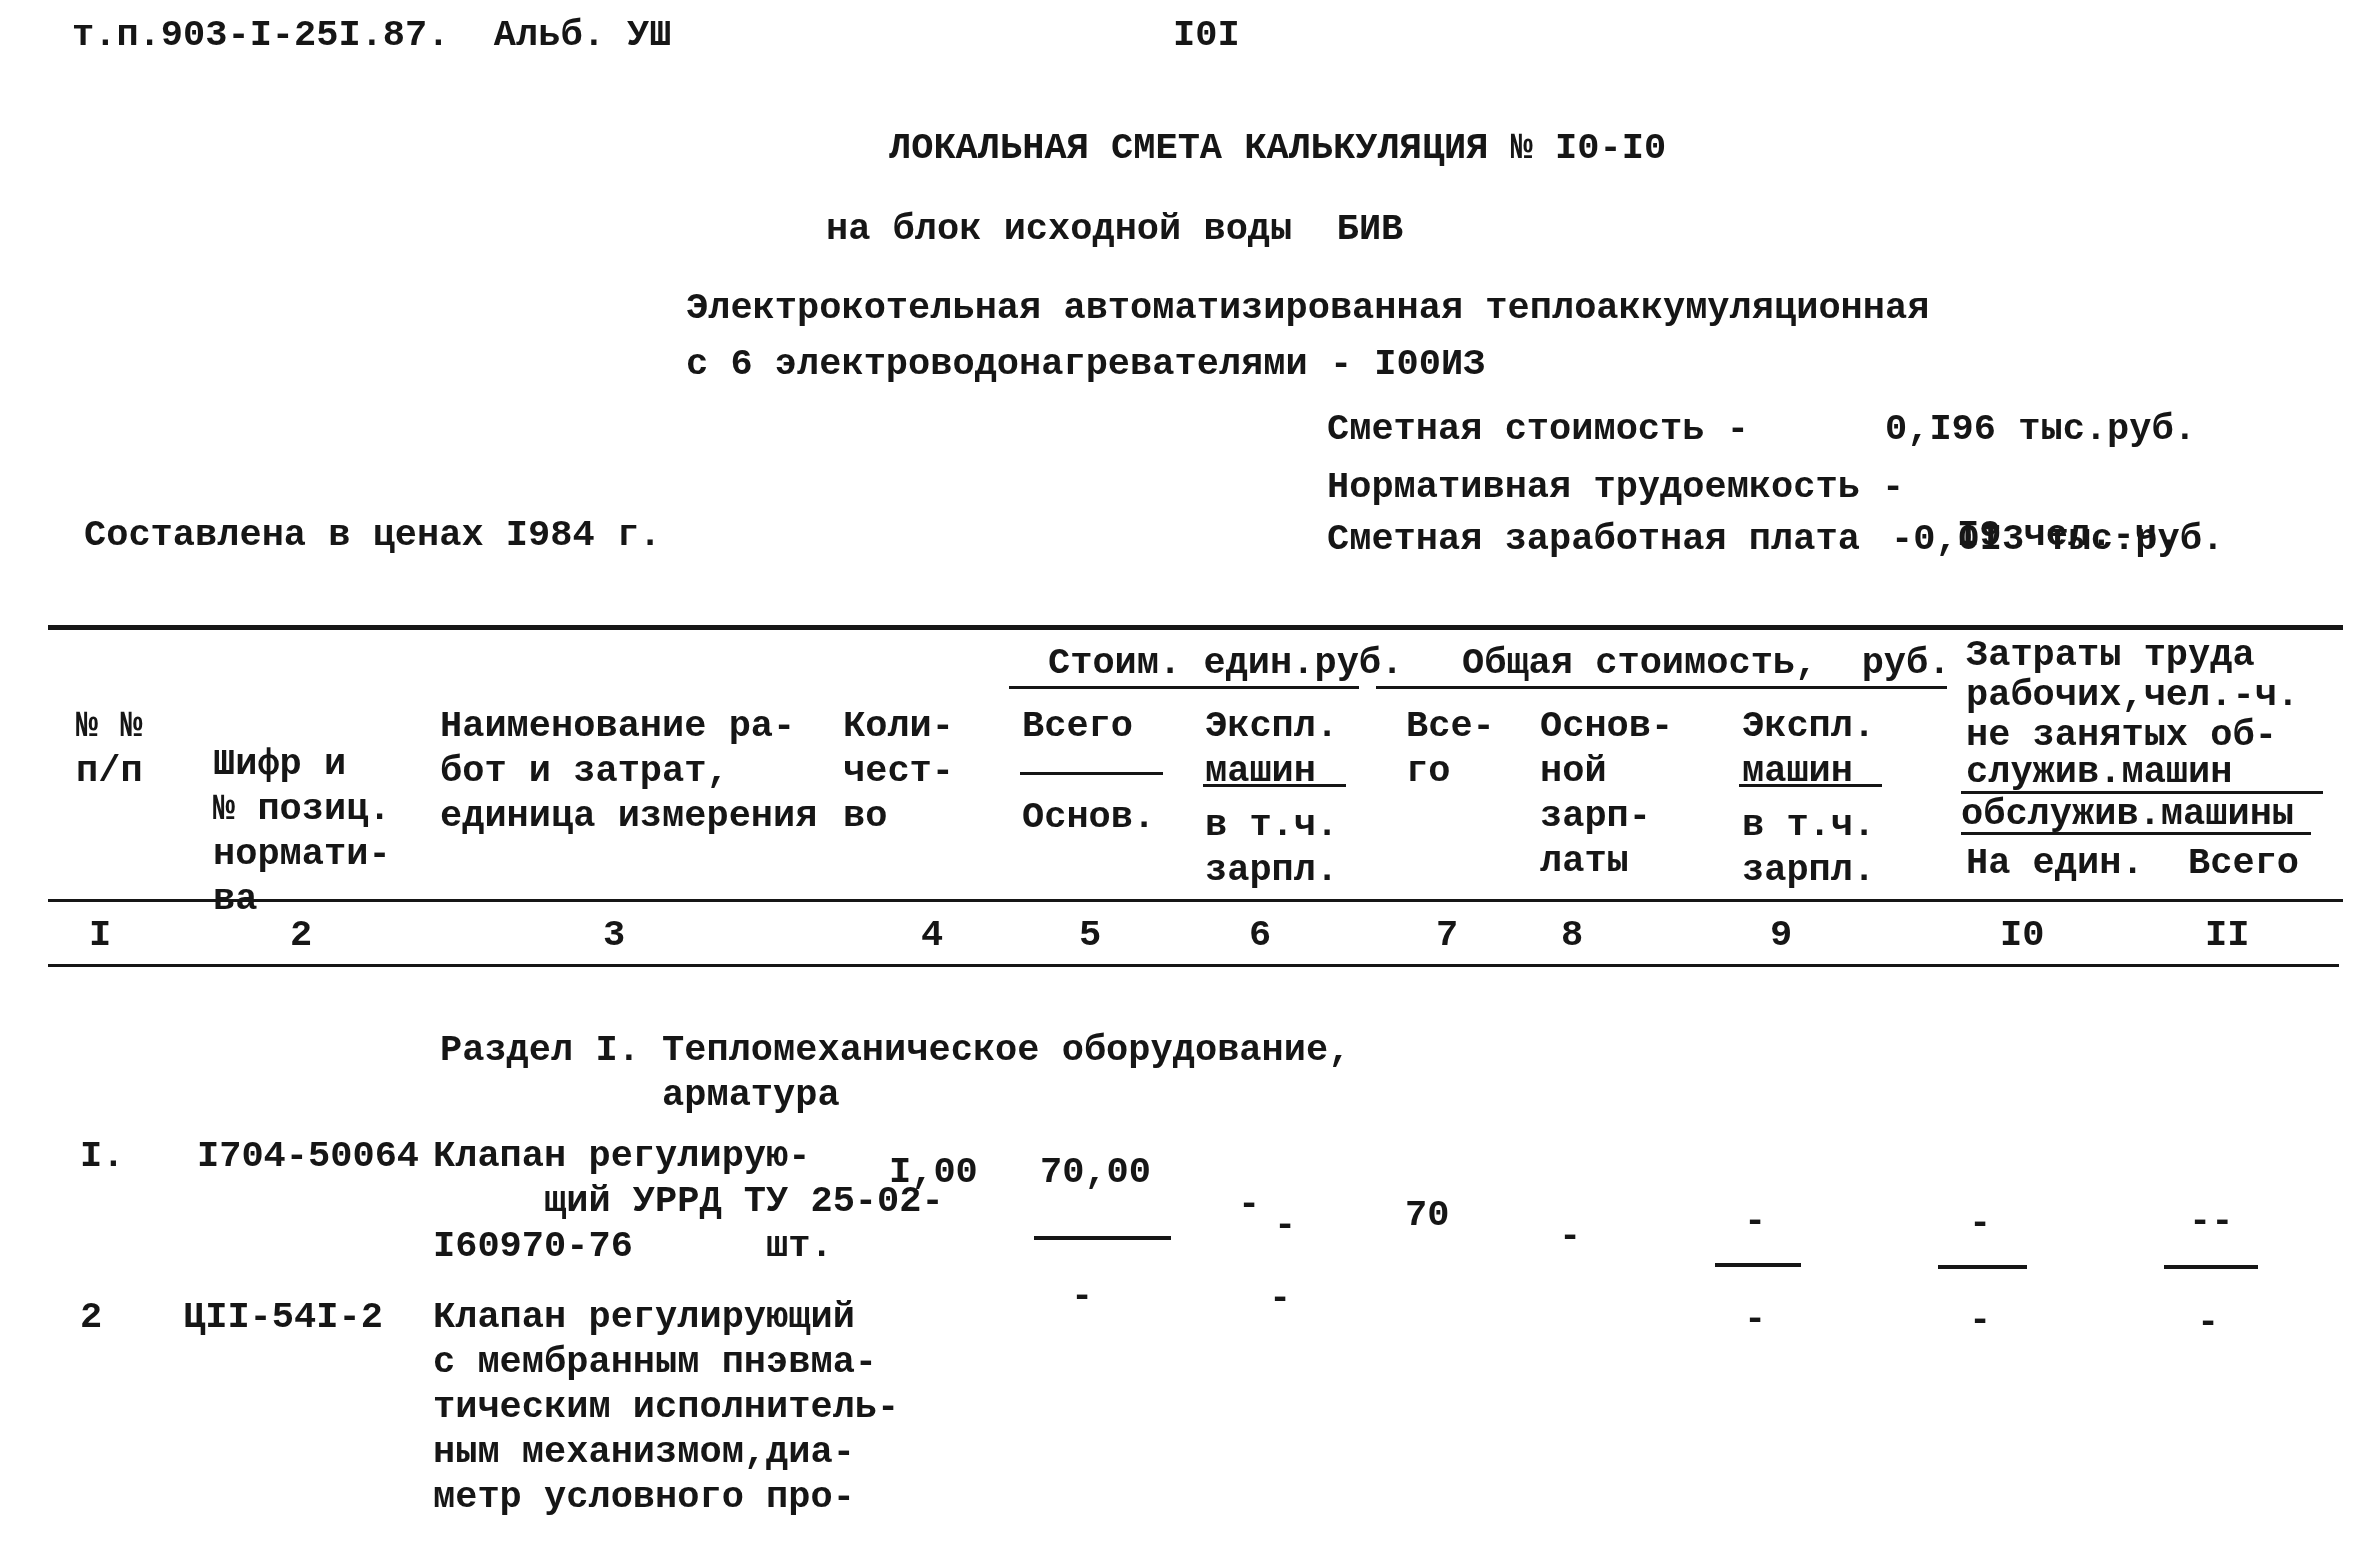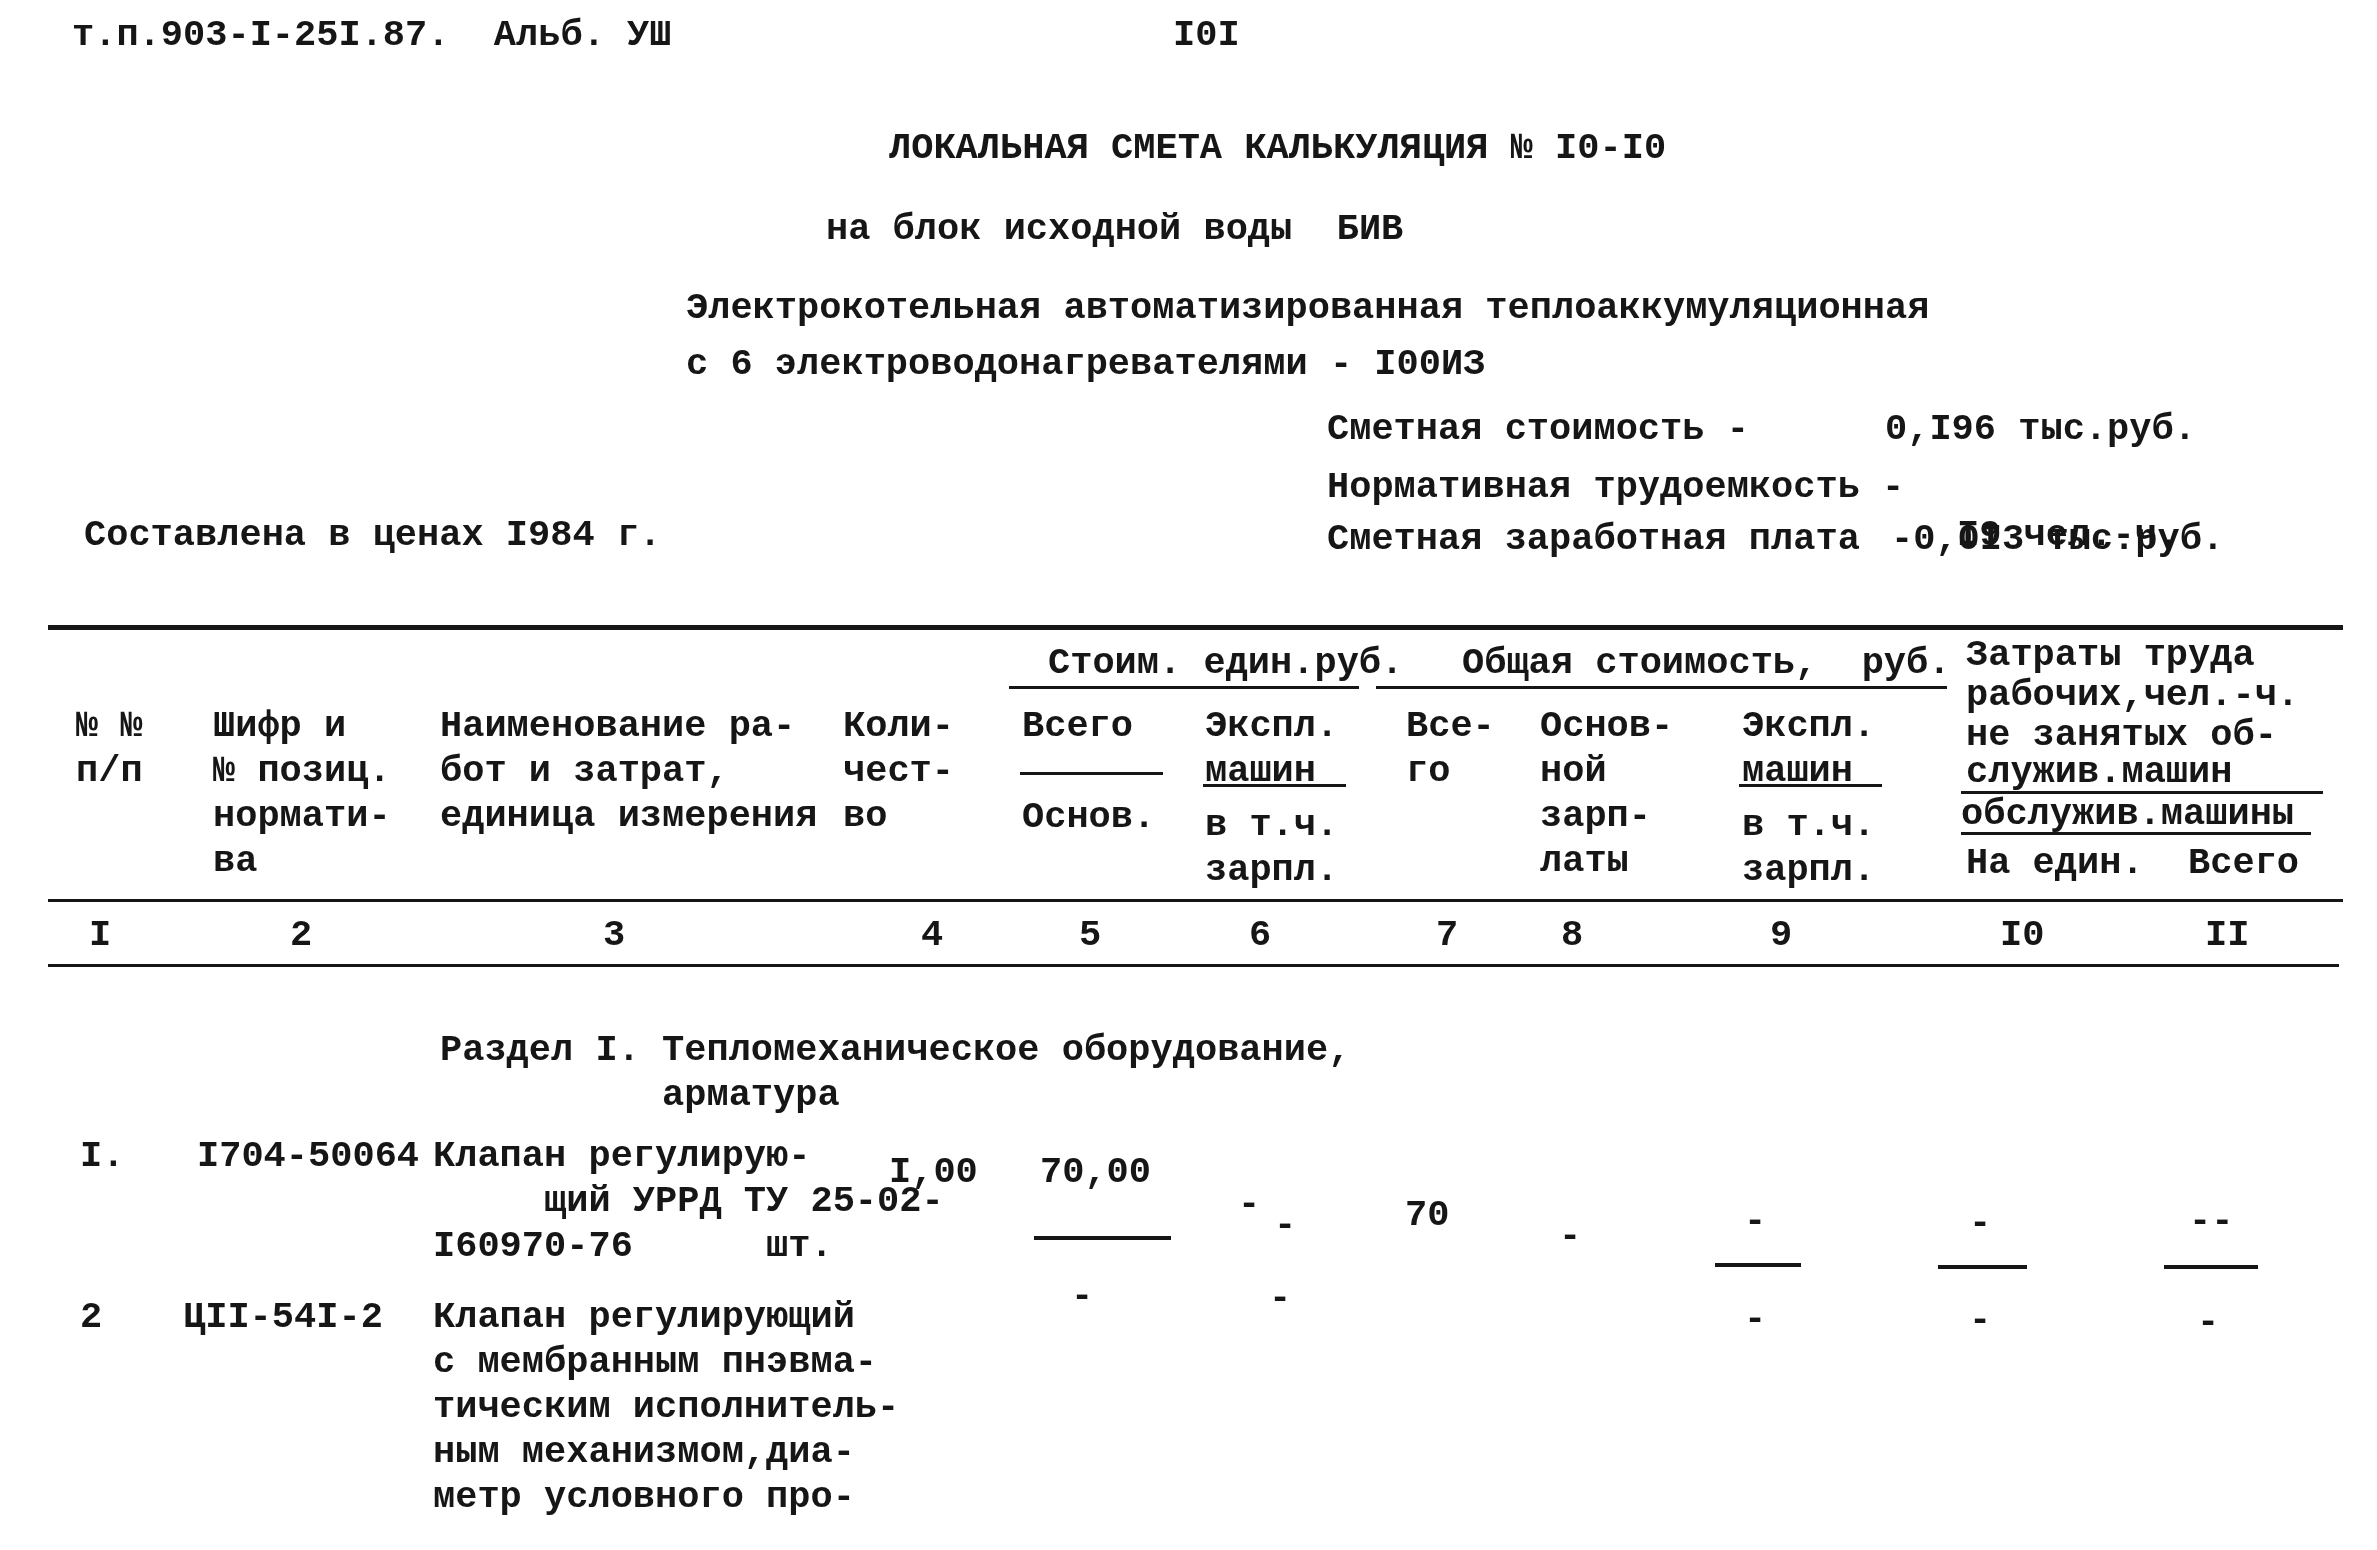--- a/index.html
+++ b/index.html
@@ -56,21 +56,21 @@
   <div class="rule" style="left:1020px;top:772px;width:143px;"></div>
   <div class="rule" style="left:1203px;top:784px;width:143px;"></div>
   <div class="rule" style="left:1739px;top:784px;width:143px;"></div>
   <div class="rule" style="left:1961px;top:791px;width:362px;"></div>
   <div class="rule" style="left:1961px;top:832px;width:350px;"></div>
   <div class="rule" style="left:48px;top:899px;width:2295px;"></div>
   <div class="rule" style="left:48px;top:964px;width:2291px;"></div>
 
   <span class="t" style="left:76px;top:704px;">№ №
 п/п</span>
-  <span class="t" style="left:213px;top:704px;">Шифр и
+  <span class="t" style="left:213px;top:742px;">Шифр и
 № позиц.
 нормати-
 ва</span>
   <span class="t" style="left:843px;top:704px;">Коли-
 чест-
 во</span>
   <span class="t" style="left:440px;top:704px;">Наименование ра-
 бот и затрат,
 единица измерения</span>
 

